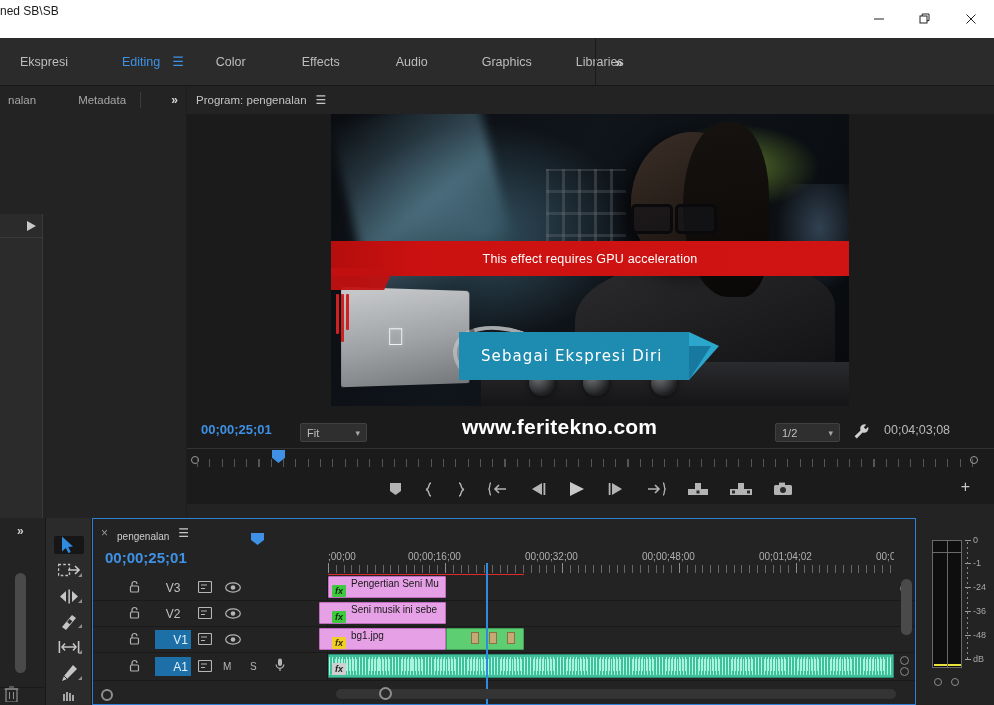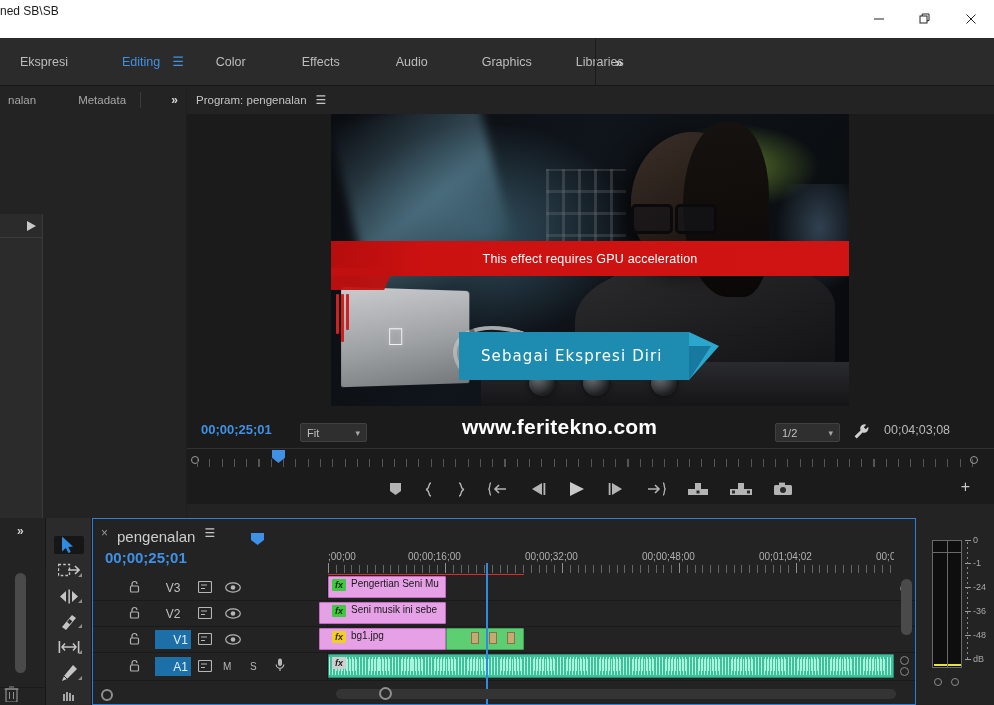--- a/index.html
+++ b/index.html
@@ -308,21 +308,21 @@
   
   .timeline {
     position: absolute; left: 92px; top: 518px; width: 824px; height: 187px;
     background: #232323; border: 1px solid #2f7fd4;
   }
   .tl-tabs {
     position: absolute; left: 0; top: 0; width: 822px; height: 27px;
     background: #232323; display: flex; align-items: center; padding-left: 8px; gap: 9px;
   }
   .tl-close { color: #9a9a9a; font-size: 12px; }
-  .tl-tabname { font-size: 15px; color: #cdcdcd; margin-top: 7px; }
+  .tl-tabname { font-size: 10px; color: #cdcdcd; margin-top: 7px; }
   .tl-ham { font-size: 12px; color: #c4c4c4; }
   .tl-tc {
     position: absolute; left: 12px; top: 30px;
     font-size: 15px; font-weight: bold; color: #3f91e5;
   }
   .tl-tools {
     position: absolute; left: 12px; top: 54px; height: 20px;
     display: flex; align-items: center; gap: 22px;
   }
   .tl-tool { color: #b9b9b9; display: flex; align-items: center; }
@@ -380,21 +380,21 @@
     border-radius: 1px; overflow: hidden;
   }
   .clip.pink { background: #e6a0e6; border: 1px solid #c06cc0; }
   .clip.green { background: #5ece72; border: 1px solid #3da055; }
   .clip.audio { background: #3fbf9a; border: 1px solid #2a8c72; }
   .clip-label {
     position: absolute; left: 22px; top: 1px; font-size: 10px; color: #181818;
     white-space: nowrap; overflow: hidden;
   }
   .fxbadge {
-    position: absolute; left: 3px; top: 2px; width: 14px; height: 12px;
+    position: absolute; left: 3px; top: 8px; width: 14px; height: 12px;
     display: flex; align-items: center; justify-content: center;
     font-size: 9px; font-style: italic; font-weight: bold; color: #0d2a0d;
     background: #3fc93f; border-radius: 1px;
   }
   .fxbadge.yellow { background: #f0d024; color: #3a2f00; }
   .fxbadge.gray { background: #cfcfcf; color: #222; }
   .wave {
     position: absolute; left: 0; bottom: 2px; width: 100%; height: 16px;
     background:
       repeating-linear-gradient(90deg, rgba(180,255,230,0.85) 0 1px, transparent 1px 3px);

